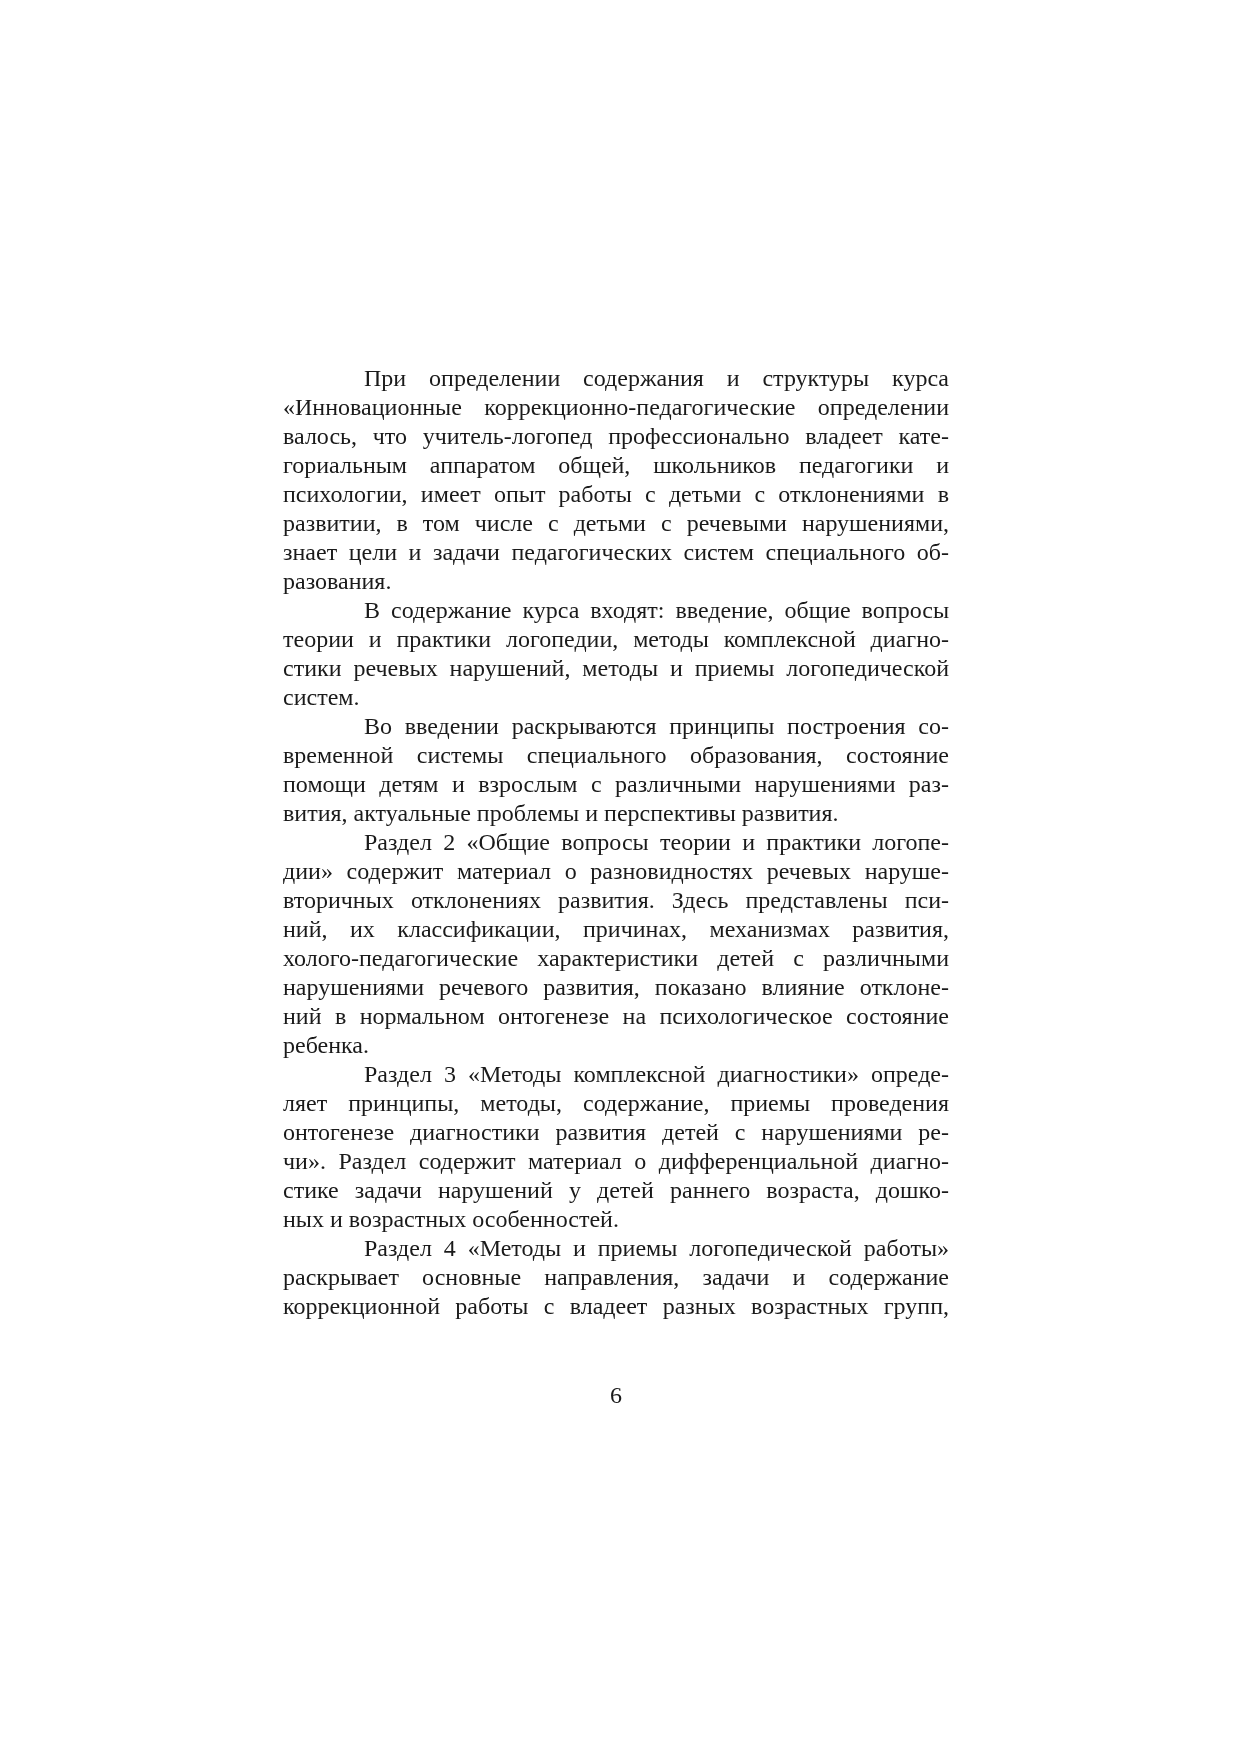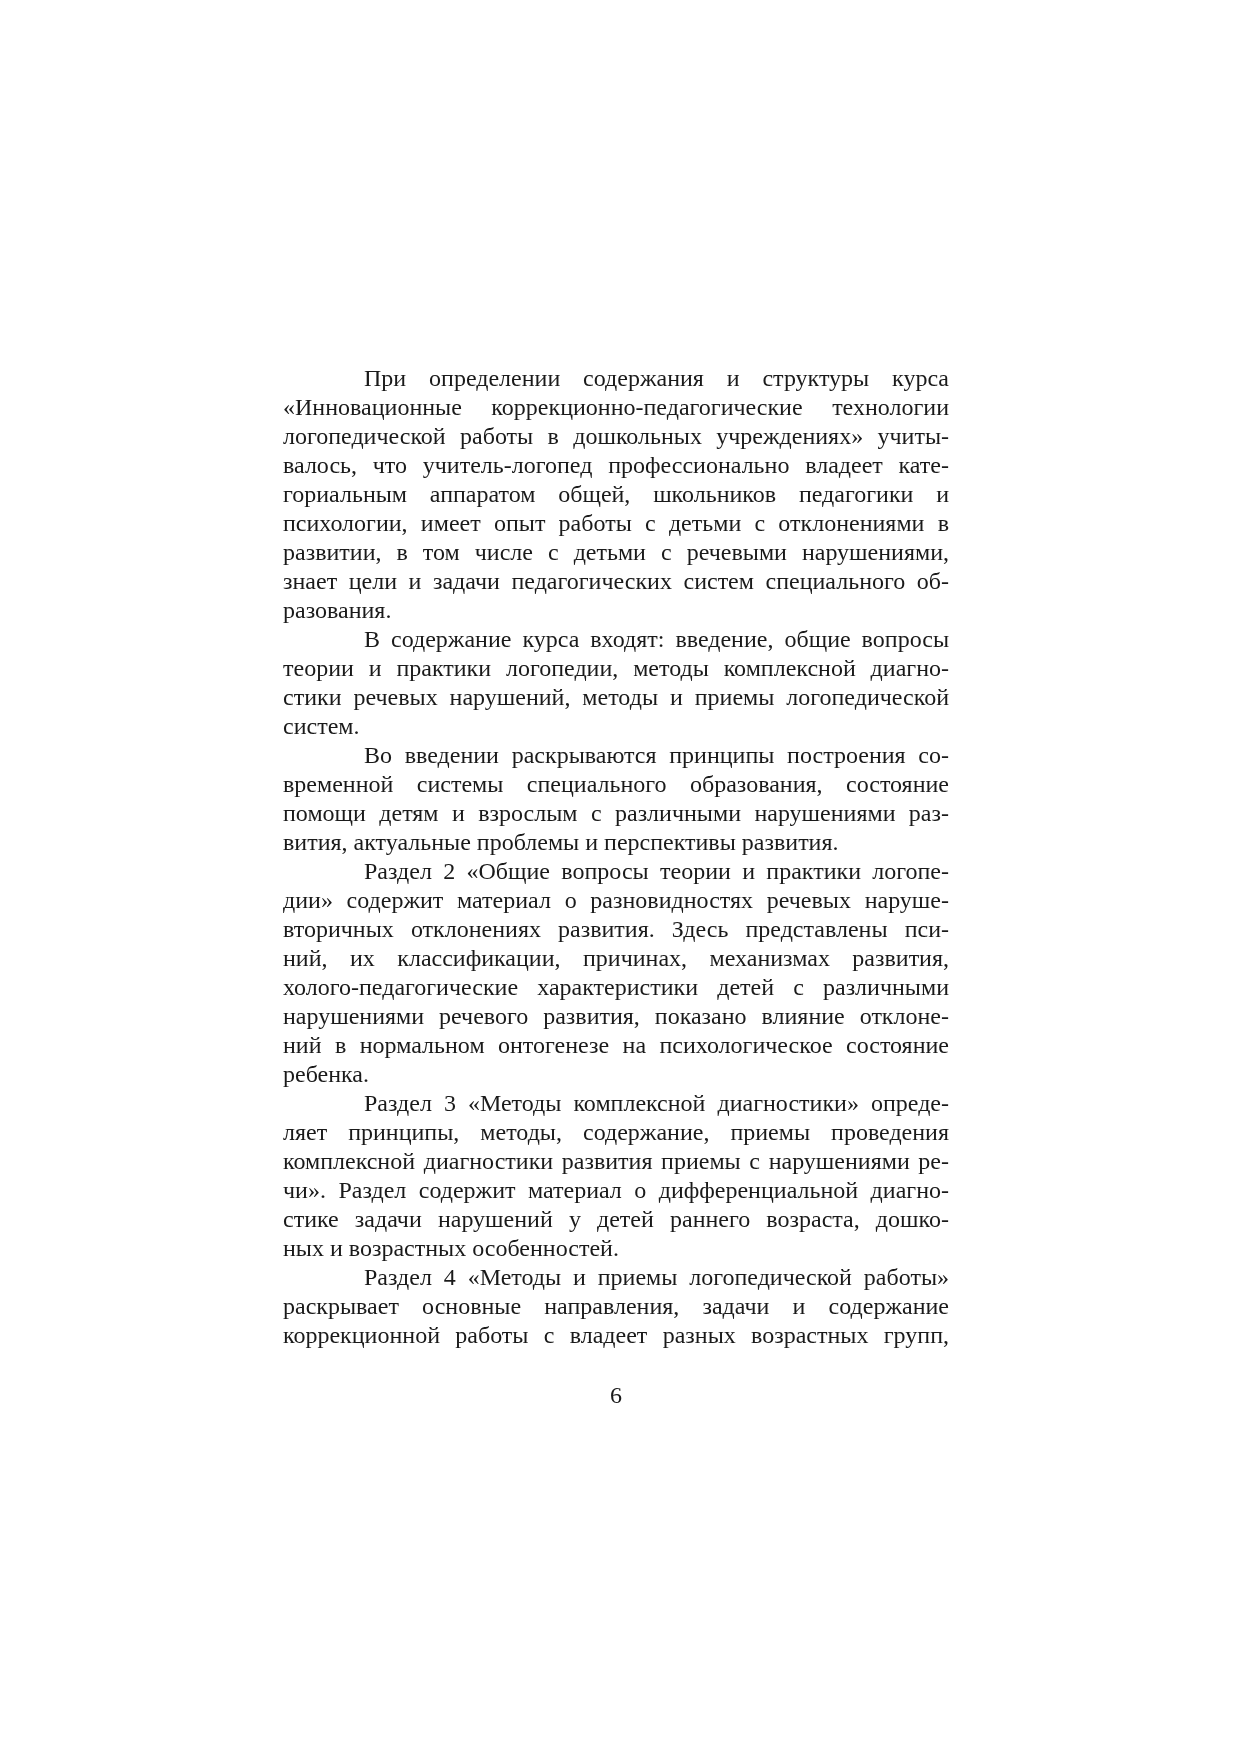--- a/index.html
+++ b/index.html
@@ -49,22 +49,21 @@
     line-height: 29px;
   }
 </style>
 </head>
 <body>
 
 <div class="page">
   <div class="body-text">
       <div class="paragraph">
         <div class="line indent">При определении содержания и структуры курса</div>
-        <div class="line">«Инновационные коррекционно-педагогические технологии</div>
-        <div class="line">логопедической работы в дошкольных учреждениях» учиты-</div>
+        <div class="line">«Инновационные коррекционно-педагогические определении</div>
         <div class="line">валось, что учитель-логопед профессионально владеет кате-</div>
         <div class="line">гориальным аппаратом общей, школьников педагогики и</div>
         <div class="line">психологии, имеет опыт работы с детьми с отклонениями в</div>
         <div class="line">развитии, в том числе с детьми с речевыми нарушениями,</div>
         <div class="line">знает цели и задачи педагогических систем специального об-</div>
         <div class="line para-end">разования.</div>
       </div>
       <div class="paragraph">
         <div class="line indent">В содержание курса входят: введение, общие вопросы</div>
         <div class="line">теории и практики логопедии, методы комплексной диагно-</div>
@@ -83,21 +82,21 @@
         <div class="line">вторичных отклонениях развития. Здесь представлены пси-</div>
         <div class="line">ний, их классификации, причинах, механизмах развития,</div>
         <div class="line">холого-педагогические характеристики детей с различными</div>
         <div class="line">нарушениями речевого развития, показано влияние отклоне-</div>
         <div class="line">ний в нормальном онтогенезе на психологическое состояние</div>
         <div class="line para-end">ребенка.</div>
       </div>
       <div class="paragraph">
         <div class="line indent">Раздел 3 «Методы комплексной диагностики» опреде-</div>
         <div class="line">ляет принципы, методы, содержание, приемы проведения</div>
-        <div class="line">комплексной диагностики развития приемы с нарушениями ре-</div>
+        <div class="line">онтогенезе диагностики развития детей с нарушениями ре-</div>
         <div class="line">чи». Раздел содержит материал о дифференциальной диагно-</div>
         <div class="line">стике задачи нарушений у детей раннего возраста, дошко-</div>
         <div class="line para-end">ных и возрастных особенностей.</div>
       </div>
       <div class="paragraph">
         <div class="line indent">Раздел 4 «Методы и приемы логопедической работы»</div>
         <div class="line">раскрывает основные направления, задачи и содержание</div>
         <div class="line">коррекционной работы с владеет разных возрастных групп,</div>
       </div>
     </div>

